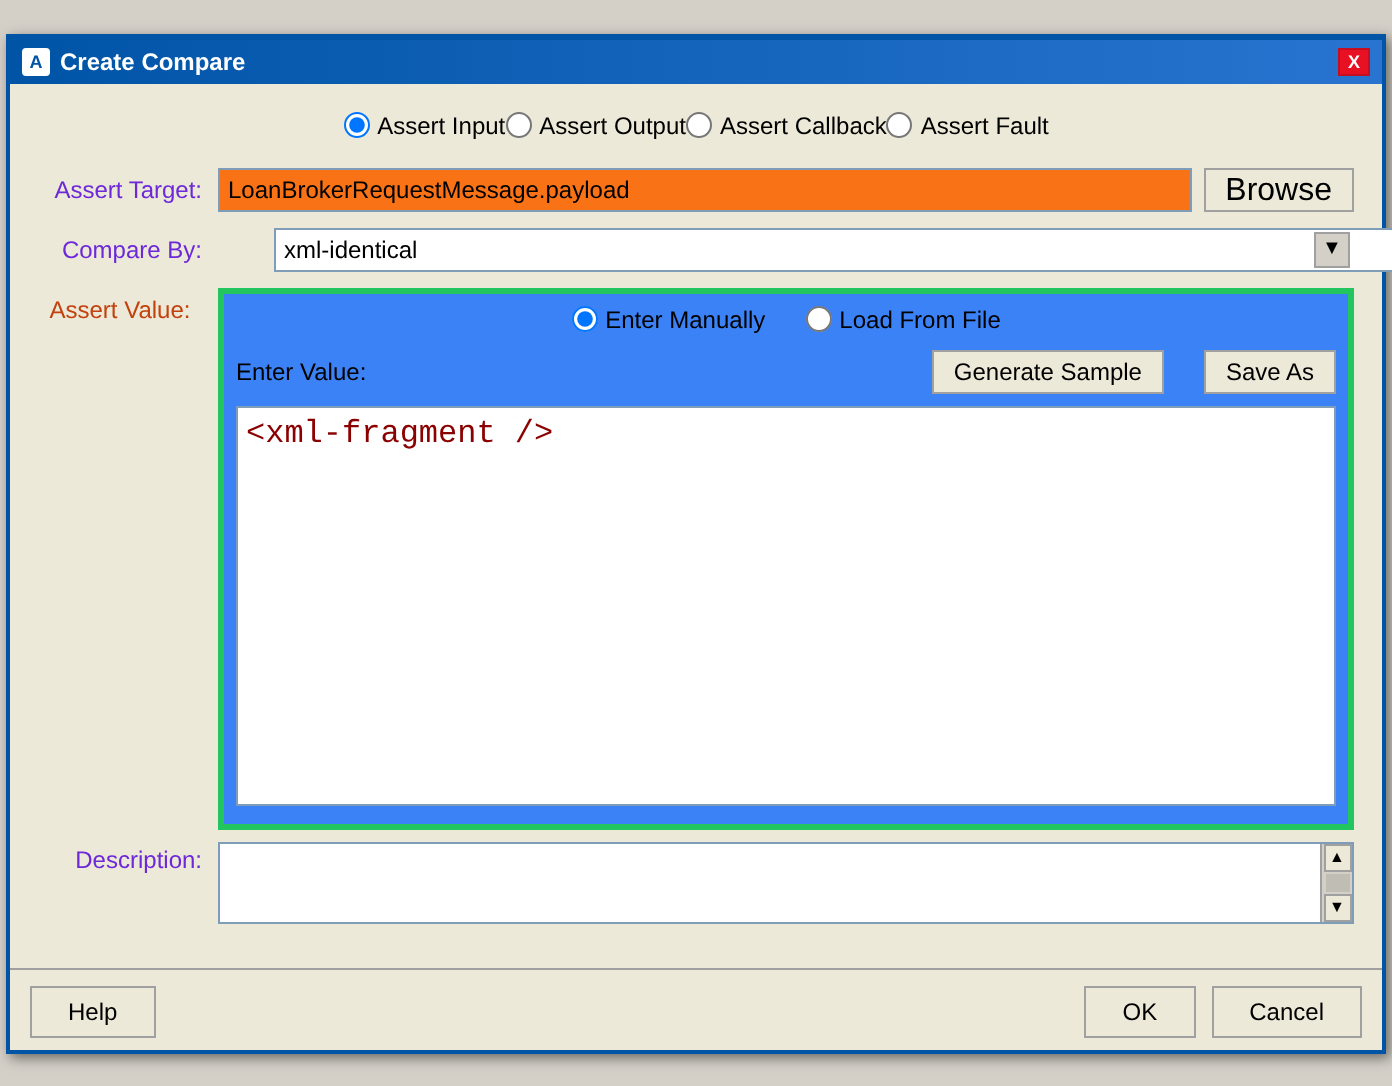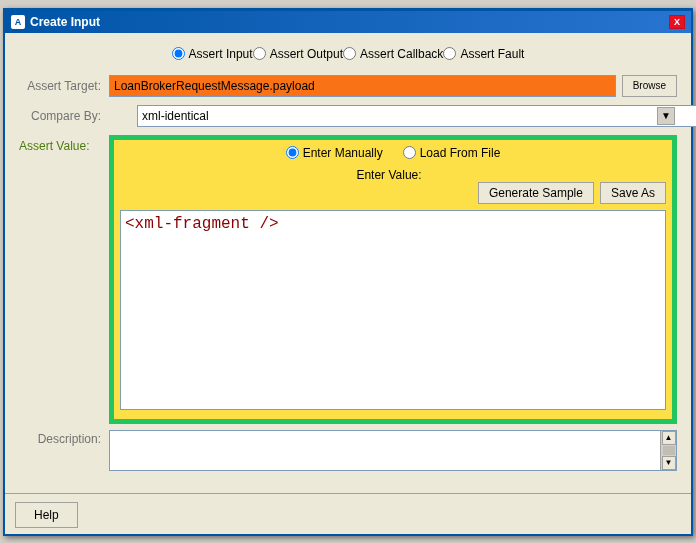--- a/index.html
+++ b/index.html
@@ -89,21 +89,21 @@
     }
     .form-row {
       display: flex;
       align-items: center;
       margin-bottom: 8px;
     }
     .form-label {
       width: 90px;
       text-align: right;
       padding-right: 8px;
-      color: #737373;
+      color: #6d28d9;
       flex-shrink: 0;
     }
     .form-field {
       flex: 1;
     }
     .text-input {
       width: 100%;
       height: 22px;
       border: 1px solid #7f9db9;
       padding: 2px 4px;
@@ -111,21 +111,21 @@
       background: #f97316;
       outline: none;
     }
     .browse-btn {
       margin-left: 6px;
       padding: 2px 10px;
       height: 22px;
       background: #ece9d8;
       border: 1px solid #a0a0a0;
       cursor: pointer;
-      font-size: 10px;
+      font-size: 16px;
       flex-shrink: 0;
     }
     .select-wrap {
       position: relative;
       flex: 1;
     }
     .select-input {
       width: 100%;
       height: 22px;
       border: 1px solid #7f9db9;
@@ -146,61 +146,60 @@
       height: 18px;
       background: #d4d0c8;
       border: 1px solid #a0a0a0;
       display: flex;
       align-items: center;
       justify-content: center;
       pointer-events: none;
       font-size: 10px;
     }
     .assert-value-box {
-      border: 5px solid #22c55e;
-      background: #fde047;
+      border: 3px solid #22c55e;
+      background: #3b82f6;
       padding: 6px;
       margin-left: 0;
     }
     .assert-value-row {
       display: flex;
       align-items: flex-start;
       margin-bottom: 6px;
     }
     .assert-value-label {
       width: 90px;
-      text-align: left;
+      text-align: center;
       padding-right: 8px;
-      color: #4d7c0f;
+      color: #c2410c;
       flex-shrink: 0;
       padding-top: 4px;
     }
     .assert-value-content {
       flex: 1;
     }
     .inner-radio-row {
       display: flex;
       justify-content: center;
       gap: 20px;
       margin-bottom: 8px;
     }
     .enter-value-row {
       display: flex;
       align-items: center;
       margin-bottom: 6px;
-      flex-direction: column;
     }
     .enter-value-label {
       font-size: 12px;
       margin-right: 8px;
       flex-shrink: 0;
     }
     .enter-value-buttons {
       display: flex;
-      gap: 6px;
+      gap: 20px;
       margin-left: auto;
     }
     .action-btn {
       padding: 3px 10px;
       height: 22px;
       background: #ece9d8;
       border: 1px solid #a0a0a0;
       cursor: pointer;
       font-size: 12px;
     }
@@ -292,21 +291,21 @@
     }
   </style>
 </head>
 <body>
 
 <div class="window">
 
   <div class="title-bar">
     <div class="title-bar-left">
       <div class="title-icon">A</div>
-      <span class="title-text">Create Input</span>
+      <span class="title-text">Create Compare</span>
     </div>
     <div class="title-controls">
       <div class="title-btn">X</div>
     </div>
   </div>
 
   <div class="content">
 
     <div class="radio-row">
       <label class="radio-item">
@@ -387,14 +386,18 @@
           <div class="scroll-thumb"></div>
           <div class="scroll-arrow">▼</div>
         </div>
       </div>
     </div>
 
   </div>
 
   <div class="footer-row">
     <button class="footer-btn">Help</button>
+    <div class="footer-right">
+      <button class="footer-btn">OK</button>
+      <button class="footer-btn">Cancel</button>
+    </div>
   </div>
 </div>
 
 </body></html>

